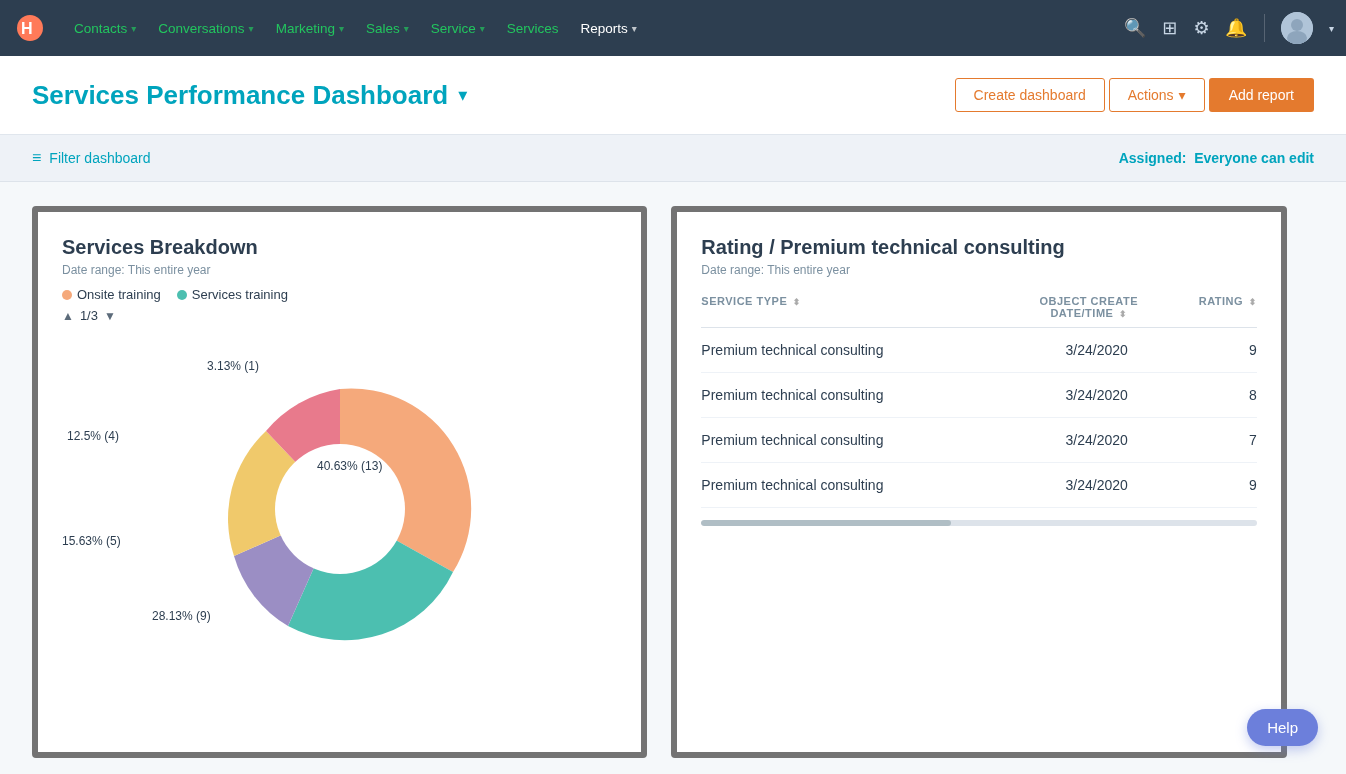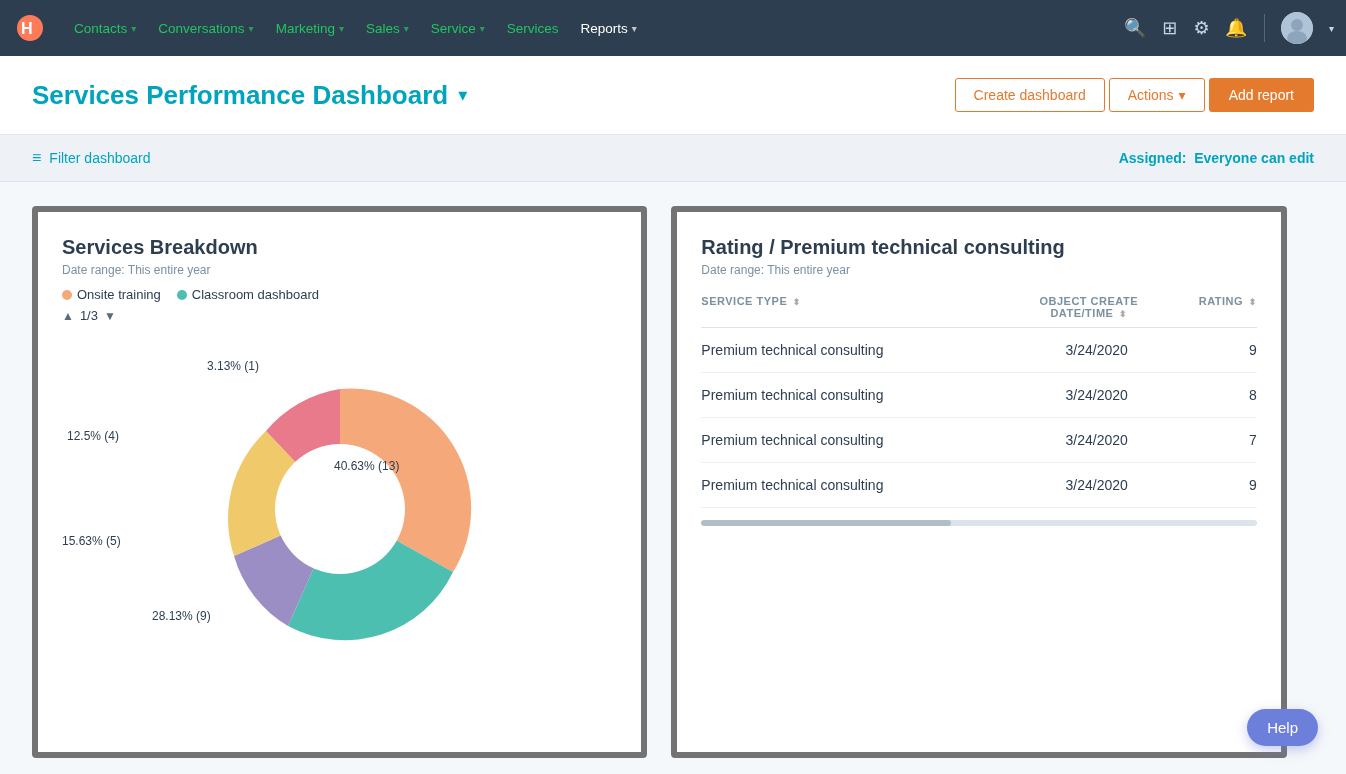--- a/index.html
+++ b/index.html
@@ -383,21 +383,21 @@
   <div class="card card-left">
     <div class="card-title">Services Breakdown</div>
     <div class="card-date-range">Date range: This entire year</div>
     <div class="legend">
       <div class="legend-item">
         <span class="legend-dot" style="background:#f5a97b;"></span>
         <span>Onsite training</span>
       </div>
       <div class="legend-item">
         <span class="legend-dot" style="background:#4cbfb0;"></span>
-        <span>Classroom dashboard</span>
+        <span>Services training</span>
       </div>
     </div>
     <div class="pagination-row">
       <span class="pg-arrow">▲</span>
       <span>1/3</span>
       <span class="pg-arrow">▼</span>
     </div>
 
     <div class="chart-container">
       <svg width="300" height="300" viewBox="0 0 300 300">
@@ -410,21 +410,21 @@
 
         <path d="M150,150 L44,197 A120,120 0 0,1 76,72 Z" fill="#f0c96b"></path>
 
         <path d="M150,150 L76,72 A120,120 0 0,1 150,30 Z" fill="#e87a8c"></path>
 
         <circle cx="150" cy="150" r="65" fill="white"></circle>
       </svg>
 
       <div style="position:absolute;top:0;left:0;width:300px;height:300px;pointer-events:none;">
 
-        <div class="pie-label" style="top:120px;left:255px;margin-left:17px;">40.63% (13)</div>
+        <div class="pie-label" style="top:120px;left:255px;">40.63% (13)</div>
 
         <div class="pie-label" style="top:270px;left:90px;">28.13% (9)</div>
 
         <div class="pie-label" style="top:195px;left:0px;">15.63% (5)</div>
 
         <div class="pie-label" style="top:90px;left:5px;">12.5% (4)</div>
 
         <div class="pie-label" style="top:20px;left:145px;">3.13% (1)</div>
       </div>
     </div>

